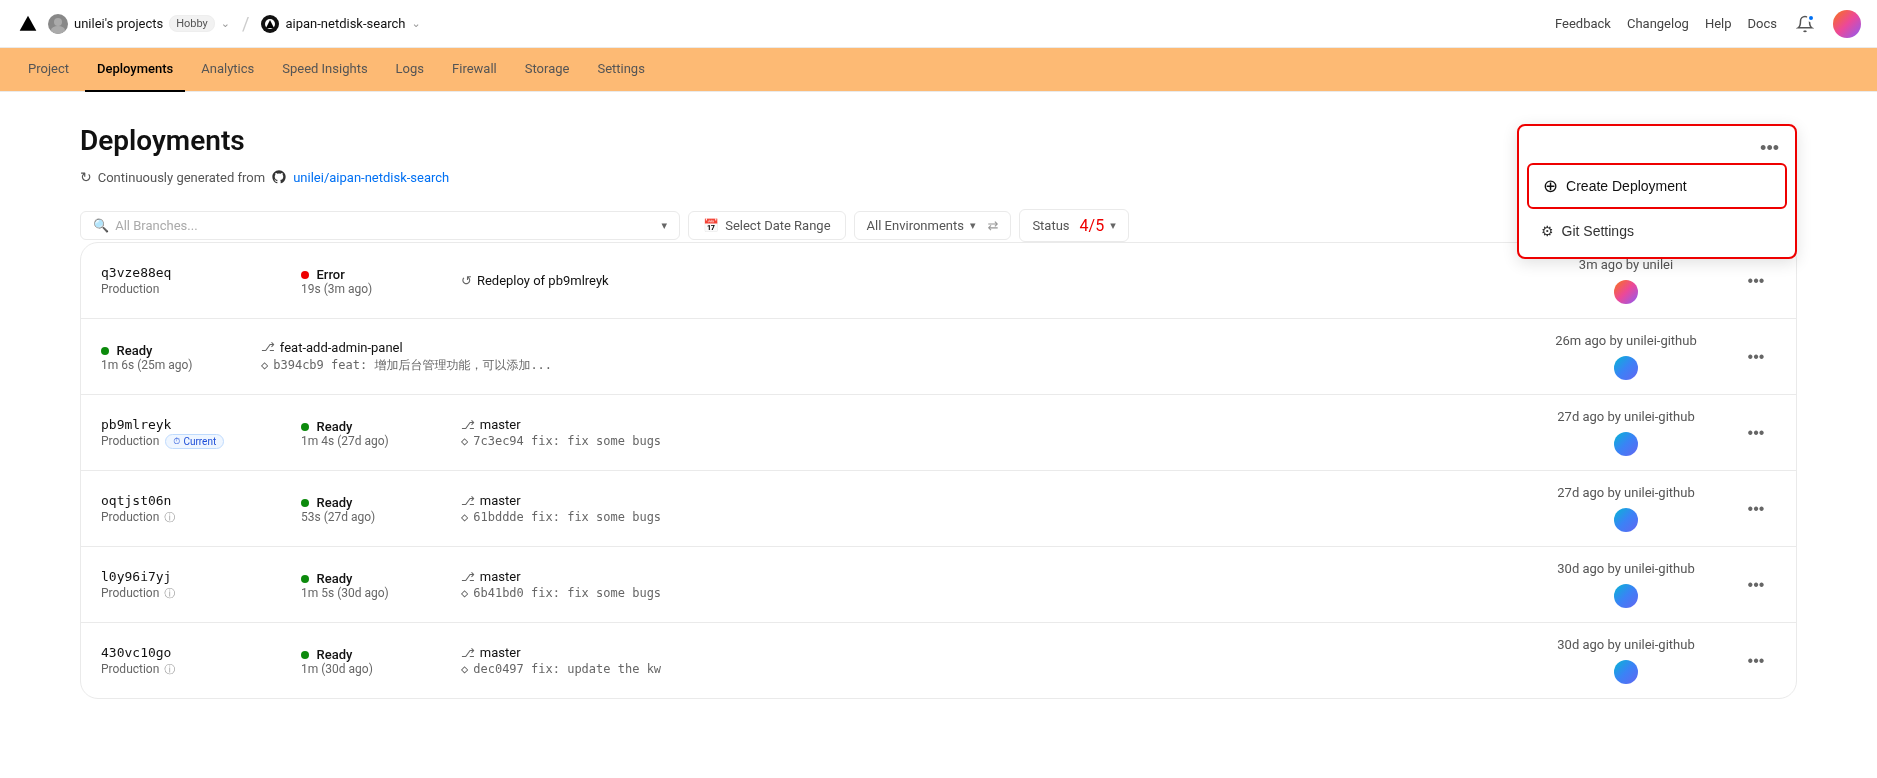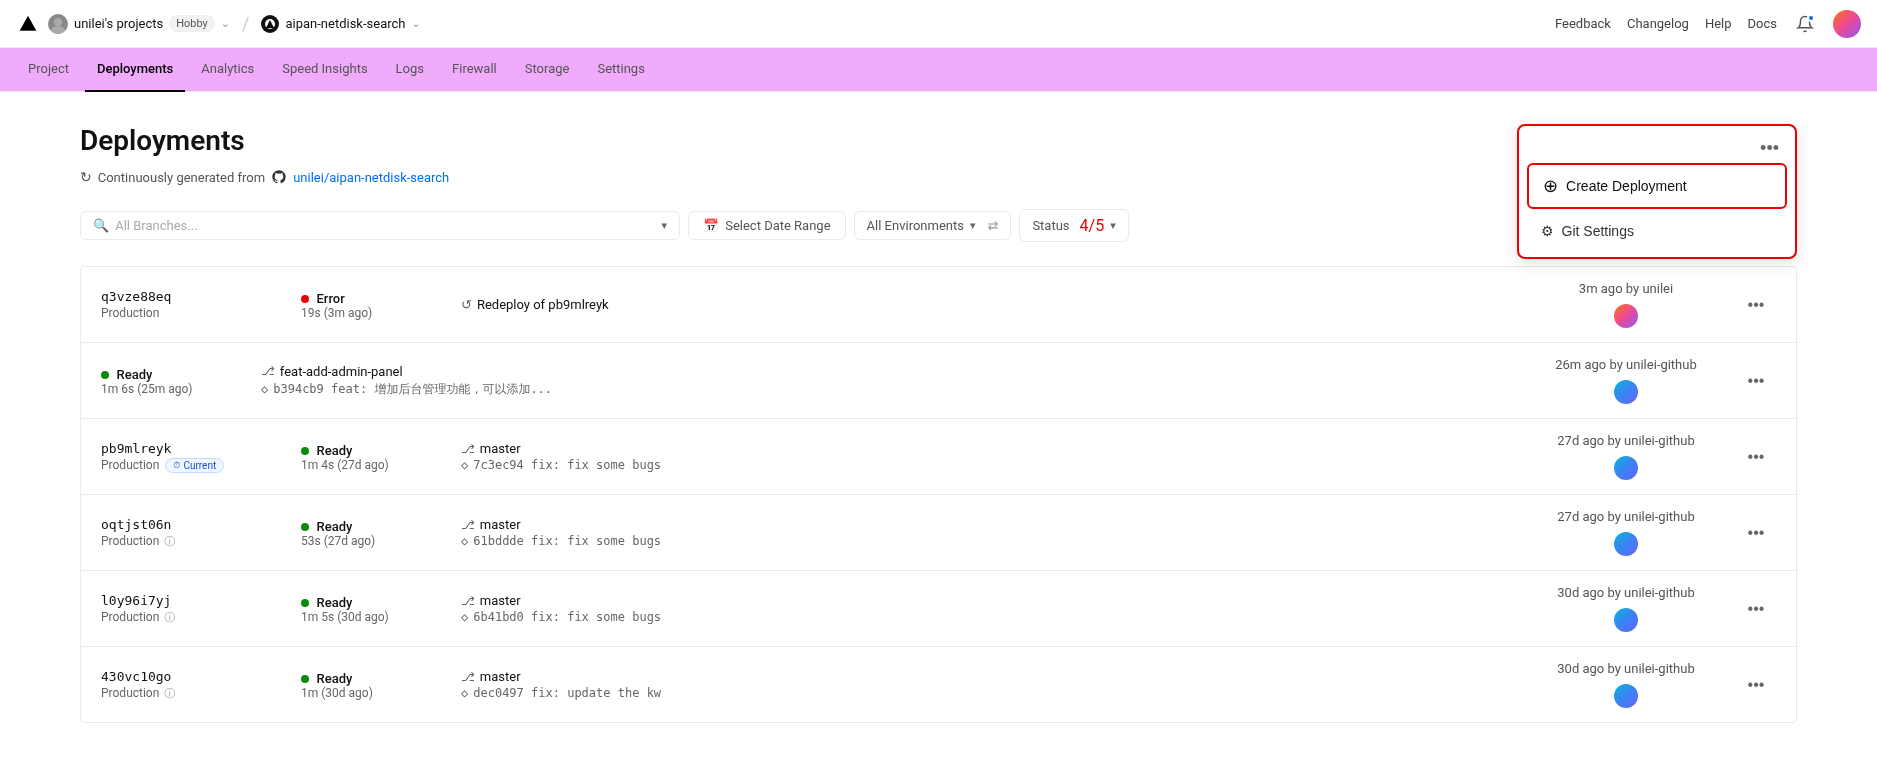--- a/index.html
+++ b/index.html
@@ -22,21 +22,21 @@
     .repo-badge { display: flex; align-items: center; gap: 6px; font-size: 13px; }
     .repo-icon { width: 18px; height: 18px; background: #111; border-radius: 50%; display: flex; align-items: center; justify-content: center; }
     .topbar-link { color: #444; font-size: 13px; cursor: pointer; text-decoration: none; }
     .notification-icon { position: relative; width: 24px; height: 24px; display: flex; align-items: center; justify-content: center; }
     .notification-dot { position: absolute; top: 2px; right: 2px; width: 8px; height: 8px; background: #0070f3; border-radius: 50%; border: 2px solid #fff; }
     .user-avatar { width: 28px; height: 28px; border-radius: 50%; background: linear-gradient(135deg, #f97316, #ec4899, #8b5cf6); }
 
     
     .navtabs {
       display: flex; align-items: center; padding: 0 16px; border-bottom: 1px solid #eaeaea;
-      background: #f0abfc; height: 44px; gap: 4px;
+      background: #fdba74; height: 44px; gap: 4px;
     }
     .navtab {
       padding: 0 12px; height: 44px; display: flex; align-items: center;
       font-size: 13px; color: #555; cursor: pointer; border-bottom: 2px solid transparent;
       text-decoration: none;
     }
     .navtab.active { color: #000; border-bottom-color: #000; font-weight: 500; }
 
     
     .main { padding: 32px 80px; position: relative; }
@@ -89,21 +89,21 @@
       white-space: nowrap;
     }
     .filter-status {
       display: flex; align-items: center; gap: 6px;
       border: 1px solid #eaeaea; border-radius: 6px; padding: 6px 12px;
       background: #fff; cursor: pointer; font-size: 13px; color: #555;
       white-space: nowrap;
     }
 
     
-    .deployments-table { margin-top: 24px; border: 1px solid #eaeaea; border-radius: 4px; overflow: hidden; }
+    .deployments-table { margin-top: 0; border: 1px solid #eaeaea; border-radius: 18px; overflow: hidden; }
     .deployment-row {
       display: flex; align-items: center; padding: 14px 20px;
       border-bottom: 1px solid #eaeaea; gap: 0;
     }
     .deployment-row:last-child { border-bottom: none; }
 
     .col-id { width: 200px; flex-shrink: 0; }
     .col-status { width: 160px; flex-shrink: 0; }
     .col-commit { flex: 1; min-width: 0; }
     .col-time { width: 220px; flex-shrink: 0; display: flex; align-items: center; gap: 8px; flex-direction: column; }

